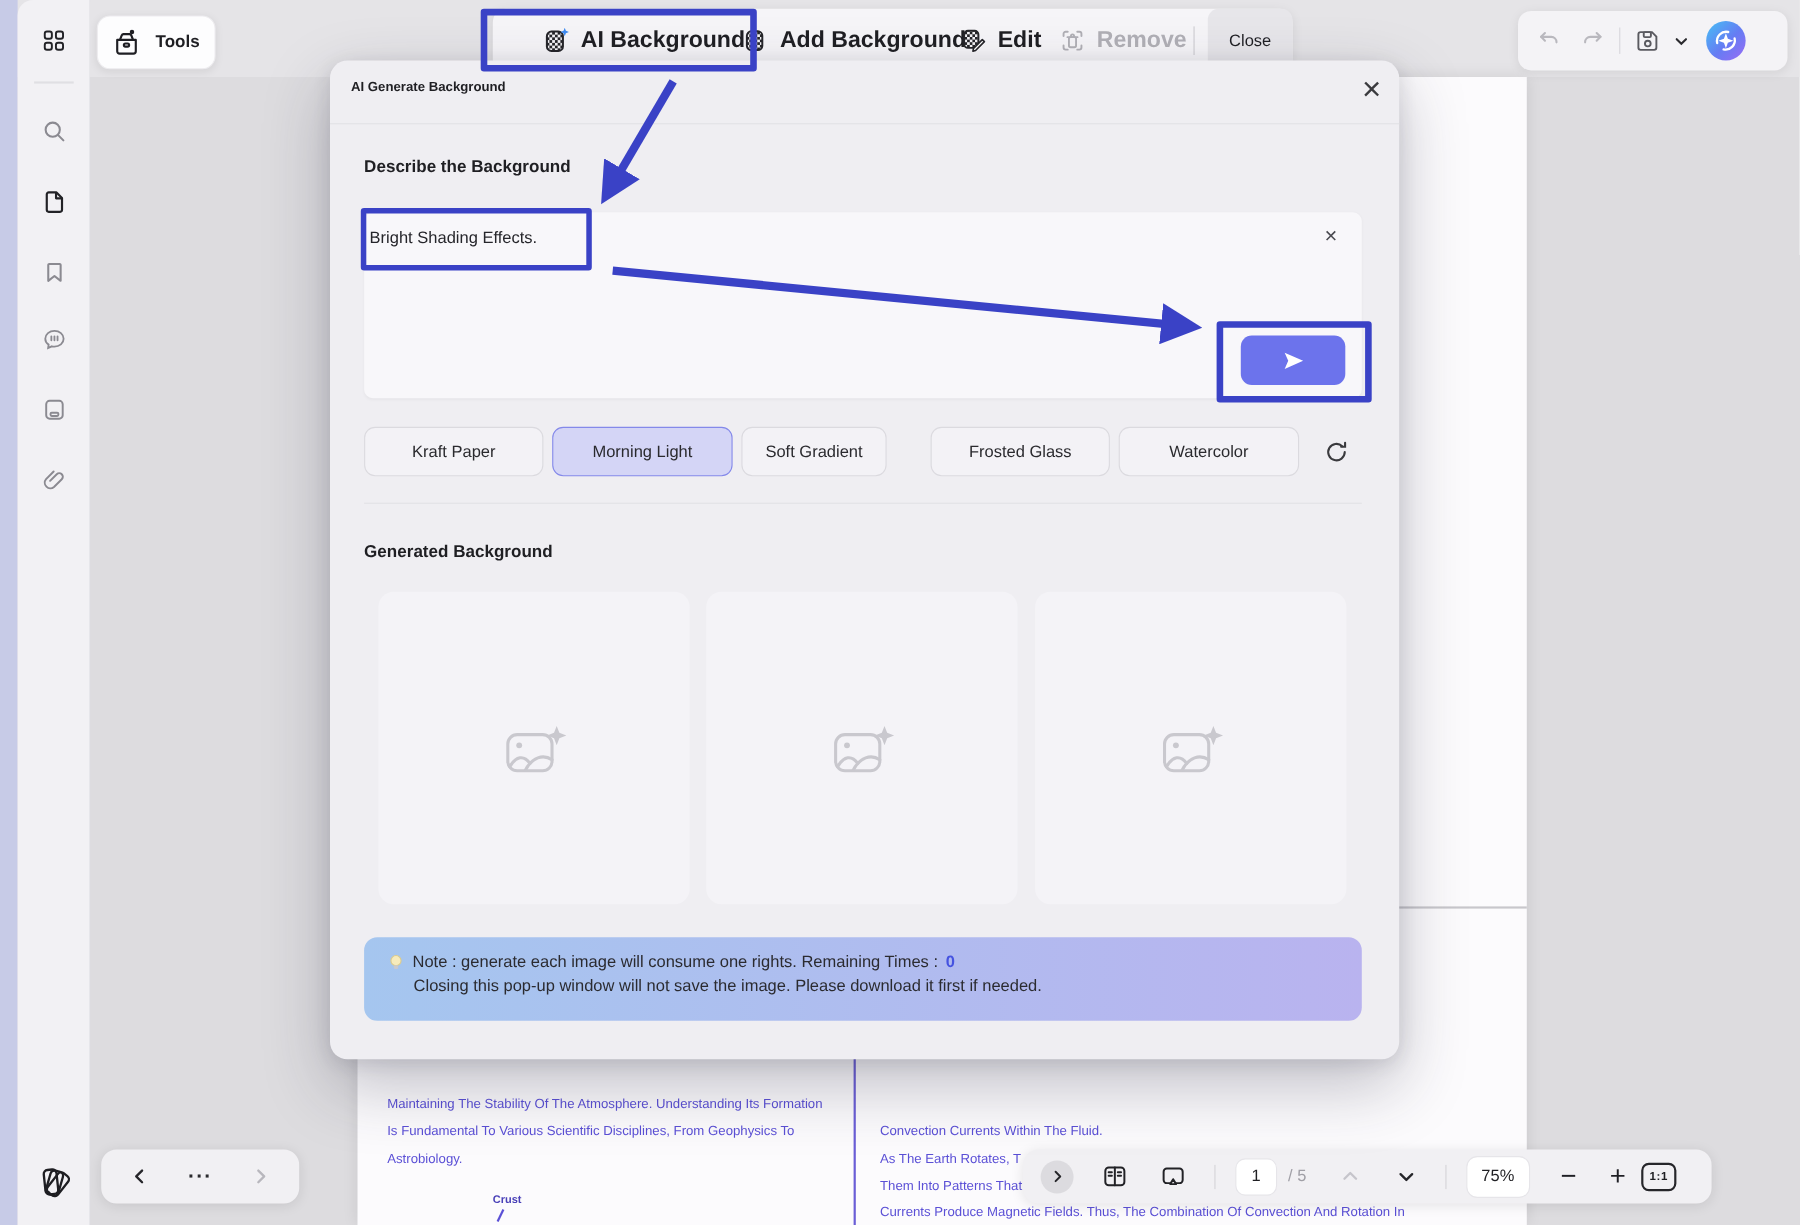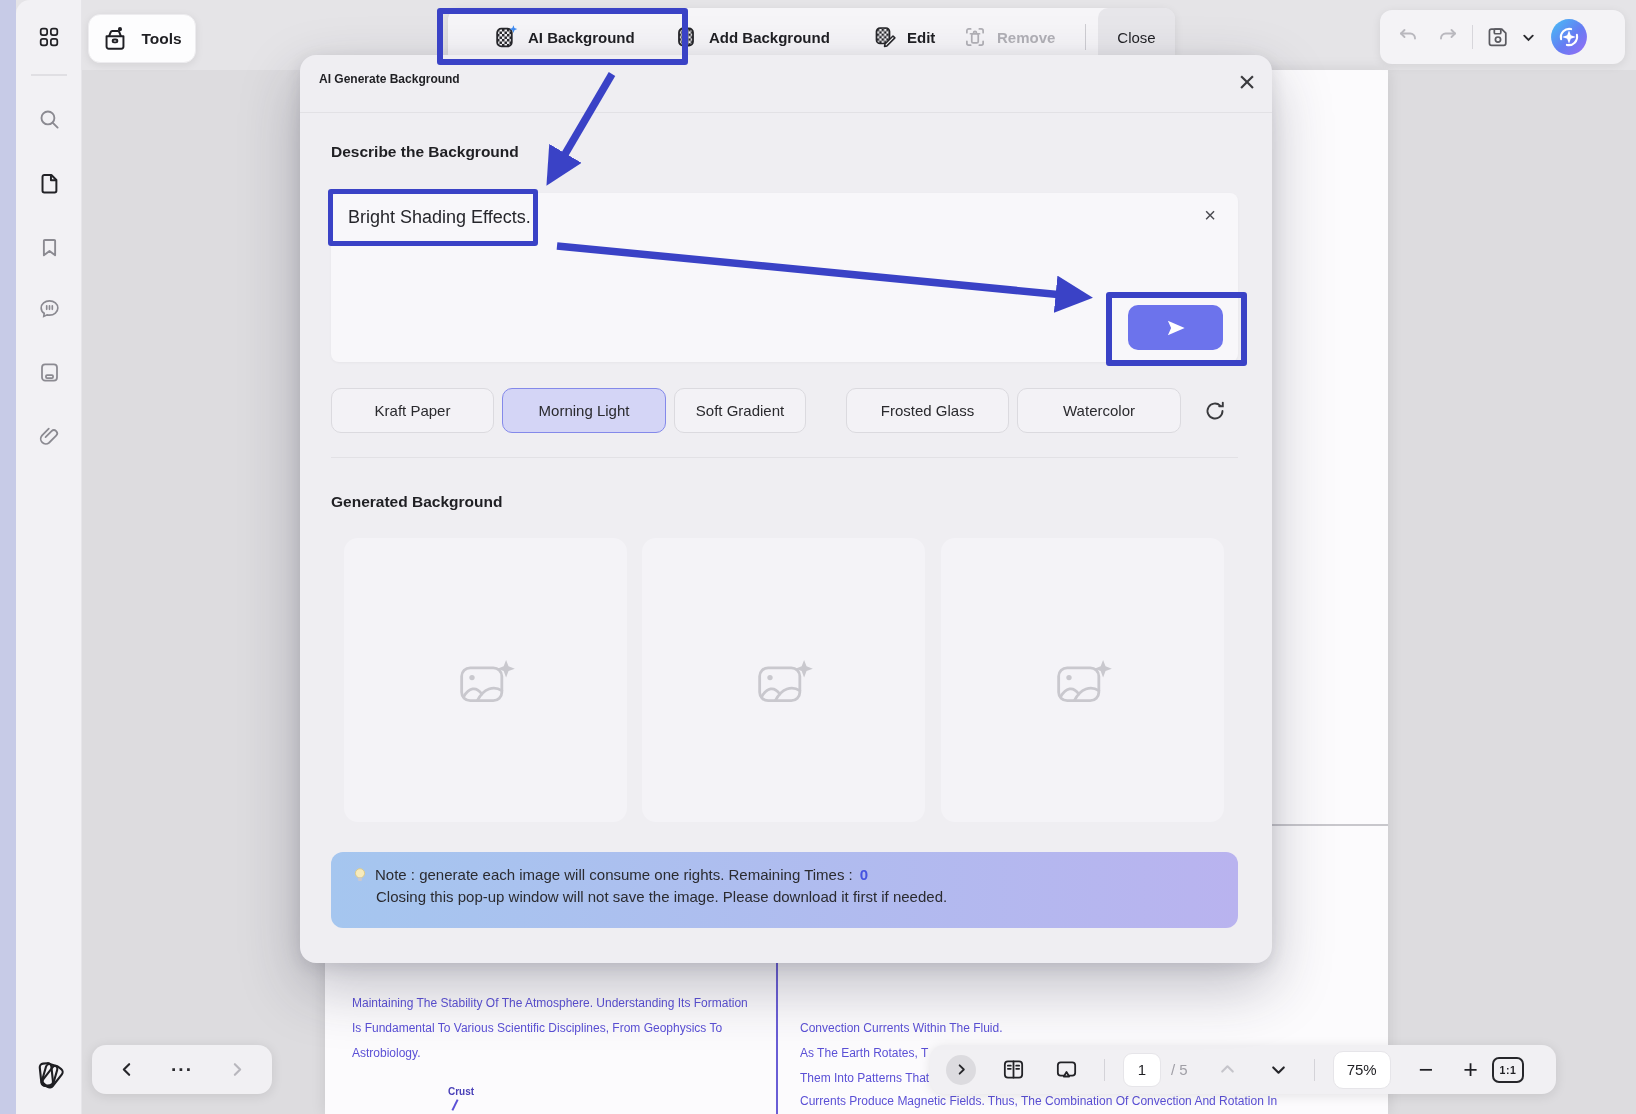--- a/index.html
+++ b/index.html
@@ -17,21 +17,21 @@
   
   .edge-strip{left:0;top:0;width:16px;height:1114px;background:#C7CBE7;z-index:9}
   .sidebar{left:16px;top:0;width:66px;height:1114px;background:#F2F1F4;border-right:1px solid #E6E5E9;border-top-left-radius:14px;z-index:9}
   .side-ic{position:absolute;left:20px;width:26px;height:26px;display:flex;align-items:center;justify-content:center;cursor:pointer}
   .side-div{position:absolute;left:15px;top:74px;width:36px;height:2px;background:#E0DFE3}
   
   .tools-btn{left:88px;top:14px;width:108px;height:49px;background:#FDFDFE;border:1px solid #EDECEF;border-radius:12px;box-shadow:0 2px 8px rgba(0,0,0,.08);display:flex;align-items:center;justify-content:center;gap:13px;z-index:5;cursor:pointer}
   .tools-btn span{font-size:15.5px;font-weight:700}
   .center-panel{left:448px;top:8px;width:727px;height:58px;background:#F6F5F8;border-radius:12px;box-shadow:0 2px 10px rgba(0,0,0,.08);z-index:5}
   .t-item{position:absolute;top:0;height:58px;display:flex;align-items:center;gap:9px;cursor:pointer}
-  .t-item span{font-size:15px;font-weight:700;white-space:nowrap}
+  .t-item span{font-size:21px;font-weight:700;white-space:nowrap}
   .t-item.dim span{color:#B1B0B6}
   .t-sep{position:absolute;left:637px;top:16px;width:1px;height:26px;background:#CECDD2}
   .t-close{position:absolute;left:650px;top:0;width:77px;height:58px;background:#E7E6EA;border-radius:10px;display:flex;align-items:center;justify-content:center;font-size:15px;cursor:pointer}
   .tr-panel{left:1380px;top:10px;width:245px;height:54px;background:#F4F3F6;border-radius:12px;box-shadow:0 2px 10px rgba(0,0,0,.08);display:flex;align-items:center;padding:0 10px 0 16px;z-index:5}
   .tr-ic{display:flex;align-items:center;justify-content:center;cursor:pointer}
   .tr-sep{width:1px;height:24px;background:#D7D6DB;margin:0 12px}
   
   .dialog{left:300px;top:55px;width:972px;height:908px;background:#EFEEF2;border-radius:16px;box-shadow:0 24px 60px rgba(40,40,60,.28),0 4px 16px rgba(40,40,60,.12);z-index:10}
   .dlg-title{position:absolute;left:19px;top:17px;font-size:12px;font-weight:700}
   .dlg-close{position:absolute;left:928px;top:8px;width:38px;height:38px;display:flex;align-items:center;justify-content:center;font-size:30px;font-weight:300;color:#3A3A3E;cursor:pointer}
@@ -45,21 +45,21 @@
   .refresh{position:absolute;left:901px;top:342px;width:28px;height:28px;display:flex;align-items:center;justify-content:center;cursor:pointer}
   .dlg-hdiv2{position:absolute;left:31px;top:402px;width:907px;height:1px;background:#E2E1E5}
   .gen-card{position:absolute;top:483px;width:283px;height:284px;background:#F4F3F7;border-radius:14px;display:flex;align-items:center;justify-content:center}
   .note{position:absolute;left:31px;top:797px;width:907px;height:76px;border-radius:12px;background:linear-gradient(90deg,#A5C6EF,#B9B3EF);padding:14px 20px 0 21px;font-size:15px;color:#2B2B30}
   .note-row1{display:flex;align-items:flex-end;gap:7px}
   .note-row2{margin-left:24px;margin-top:5px}
   .note-zero{color:#4553E0;font-weight:700}
   
   .anno{position:absolute;border:6px solid #3A42C6;z-index:20;border-radius:3px;pointer-events:none}
   .anno-prompt{left:328px;top:189px;width:210px;height:57px;border-width:5px;z-index:20}
-  .anno-prompt div{font-size:18px;color:#26262B;line-height:46px;padding-left:15px;white-space:nowrap}
+  .anno-prompt div{font-size:15px;color:#26262B;line-height:46px;padding-left:3px;white-space:nowrap}
   .arrows{position:absolute;left:0;top:0;width:1636px;height:1114px;z-index:22;pointer-events:none}
   
   .left-pill{left:92px;top:1045px;width:180px;height:49px;background:#F1F0F3;border-radius:14px;box-shadow:0 2px 12px rgba(0,0,0,.10);display:flex;align-items:center;justify-content:space-between;padding:0 26px;z-index:6}
   .bottom-bar{left:930px;top:1045px;width:626px;height:49px;background:#F1F0F3;border-radius:14px;box-shadow:0 2px 12px rgba(0,0,0,.10);display:flex;align-items:center;padding:0 16px;z-index:6}
   .bb-circle{width:30px;height:30px;border-radius:50%;background:#DCDBDF;display:flex;align-items:center;justify-content:center;cursor:pointer;flex:none}
   .bb-ic{display:flex;align-items:center;justify-content:center;cursor:pointer;flex:none}
   .bb-sep{width:1px;height:22px;background:#D4D3D8;flex:none}
   .page-box{width:38px;height:34px;background:#fff;border:1px solid #E6E5E9;border-radius:9px;display:flex;align-items:center;justify-content:center;font-size:15px;cursor:text;flex:none}
   .page-total{font-size:15px;color:#A09FA6;flex:none}
   .zoom-pill{width:58px;height:38px;background:#fff;border:1px solid #E6E5E9;border-radius:10px;display:flex;align-items:center;justify-content:center;font-size:15px;cursor:pointer;flex:none}

